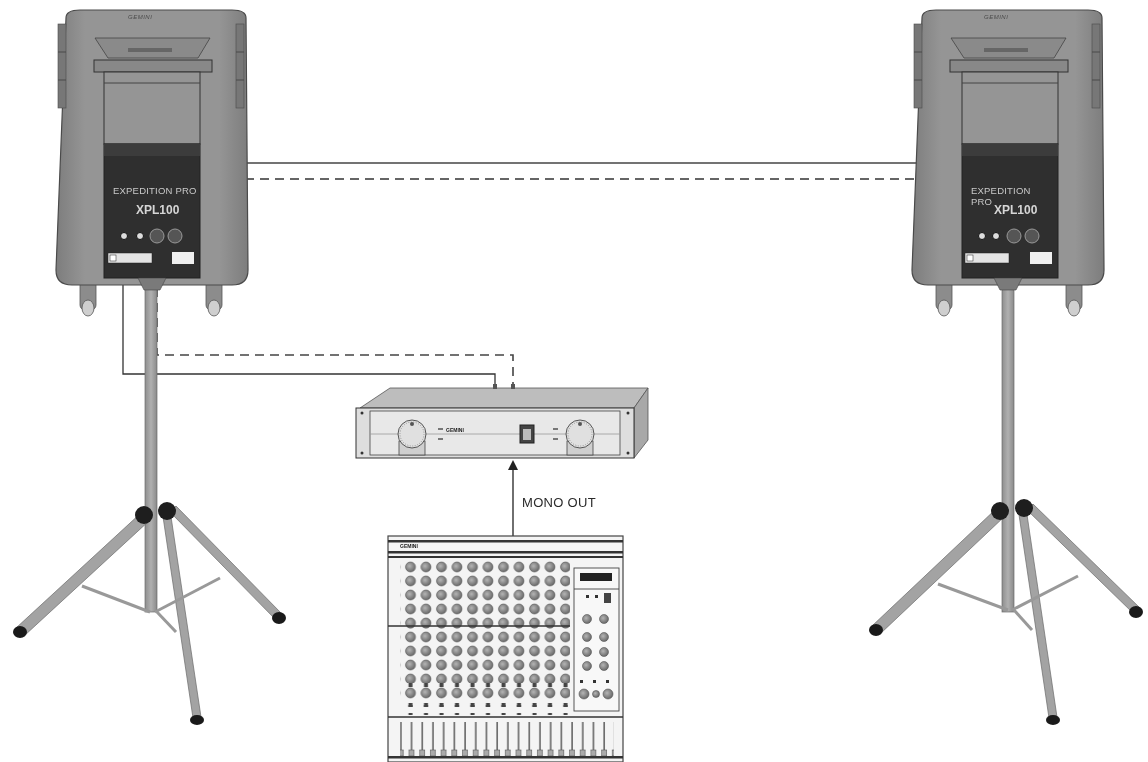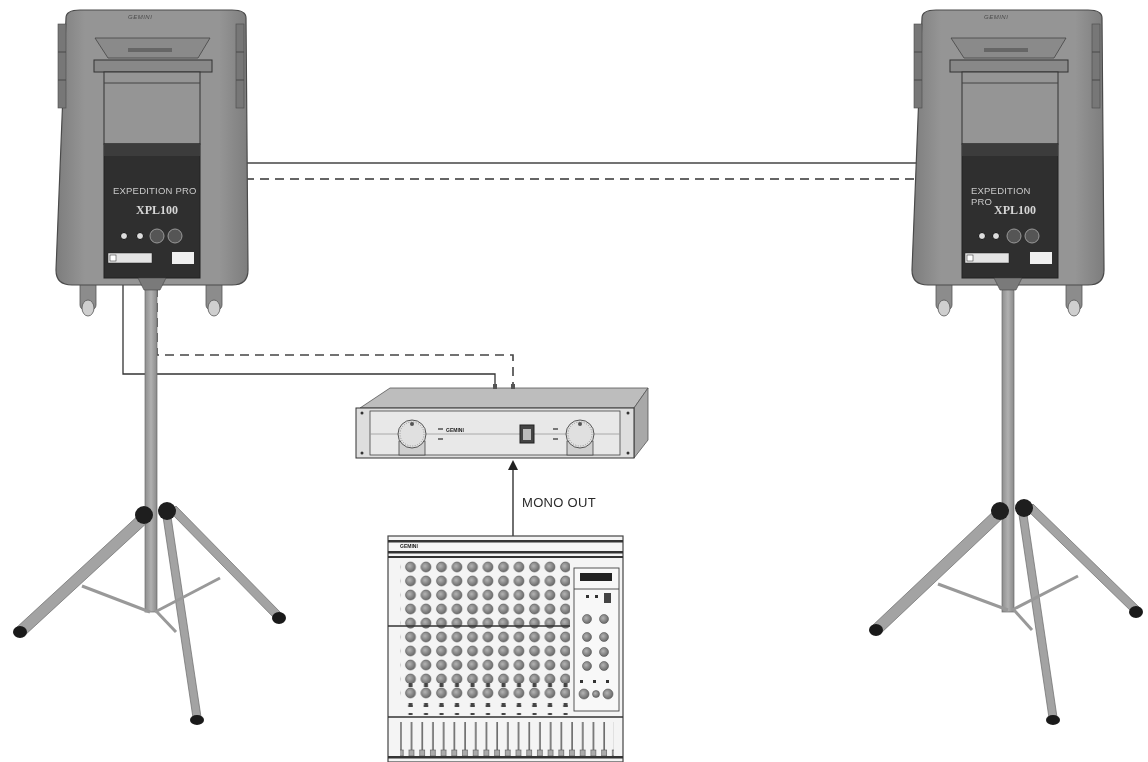--- a/index.html
+++ b/index.html
@@ -2,21 +2,21 @@
 <html><head>
 <meta charset="utf-8">
 <style>
   html, body { margin: 0; padding: 0; background: #ffffff; }
   body { width: 1148px; height: 762px; position: relative; overflow: hidden;
          font-family: "Liberation Sans", sans-serif; }
   #stage { position: absolute; left: 0; top: 0; width: 966px; height: 762px; }
   .label { position: absolute; font-family: "Liberation Sans", sans-serif; color: #2a2a2a; white-space: nowrap; }
   .mono-label { left: 522px; top: 495px; font-size: 13px; letter-spacing: 0.3px; }
   .spk-brand { position: absolute; font-size: 9.5px; color: #c9c9c9; letter-spacing: 0.2px; }
-  .spk-model { position: absolute; font-size: 12px; font-weight: bold; color: #d6d6d6; font-family: Liberation Serif, serif; }
+  .spk-model { position: absolute; font-size: 12px; font-weight: bold; color: #d6d6d6; }
   .spk-logo { position: absolute; font-size: 6px; color: #4a4a4a; font-style: italic; letter-spacing: 0.5px; }
   .amp-logo { position: absolute; font-size: 5px; color: #222; font-weight: bold; }
   .mixer-logo { position: absolute; font-size: 5px; color: #222; font-weight: bold; }
 </style>
 </head>
 <body>
 
 <div id="stage">
 <svg width="1148" height="762" viewBox="0 0 1148 762" xmlns="http://www.w3.org/2000/svg">
   <defs>

